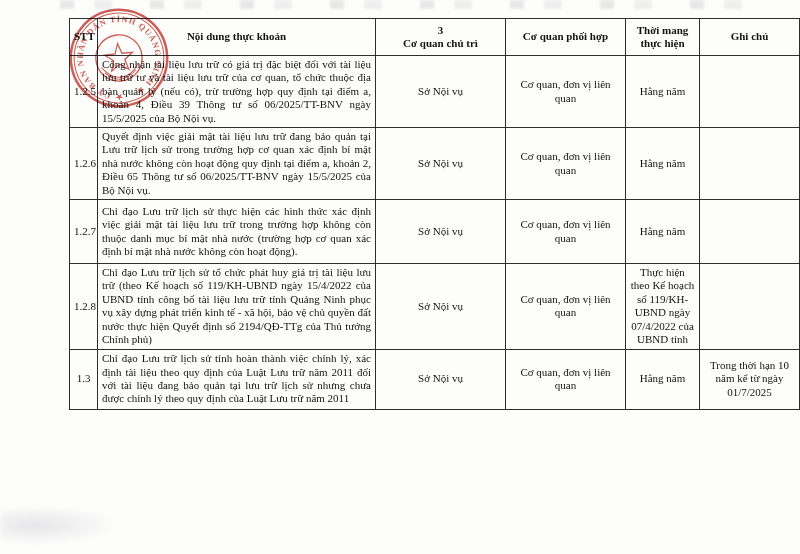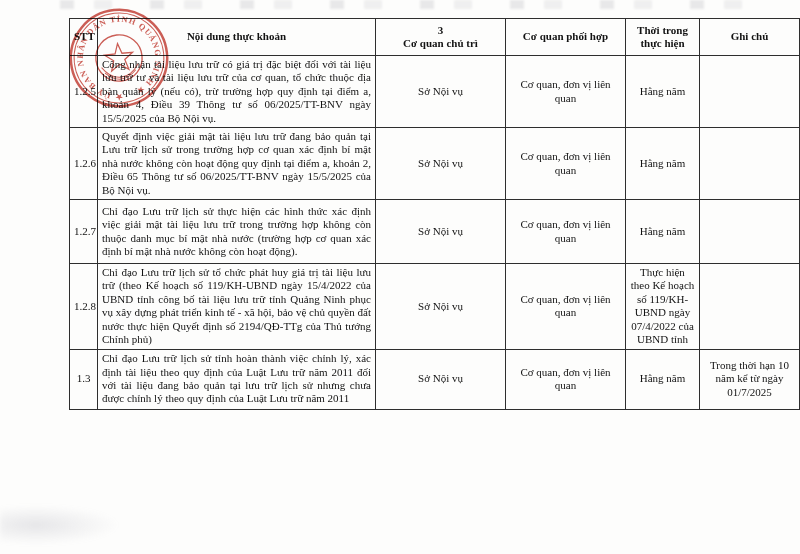--- a/index.html
+++ b/index.html
@@ -86,21 +86,21 @@
         <col style="width: 120px;">
         <col style="width: 74px;">
         <col style="width: 100px;">
       </colgroup>
     <thead>
         <tr style="height: 37px;">
           <th><span>STT</span></th>
           <th><span>Nội dung thực khoản</span></th>
           <th><span class="pagenum">3</span><span>Cơ quan chủ trì</span></th>
           <th><span>Cơ quan phối hợp</span></th>
-          <th><span>Thời trong thực hiện</span></th>
+          <th><span>Thời mang thực hiện</span></th>
           <th><span>Ghi chú</span></th>
         </tr>
       </thead>
     <tbody>
         <tr style="height: 71px;">
           <td class="c-stt">1.2.5</td>
           <td class="c-noi">Công nhận tài liệu lưu trữ có giá trị đặc biệt đối với tài liệu lưu trữ tư và tài liệu lưu trữ của cơ quan, tổ chức thuộc địa bàn quản lý (nếu có), trừ trường hợp quy định tại điểm a, khoản 4, Điều 39 Thông tư số 06/2025/TT-BNV ngày 15/5/2025 của Bộ Nội vụ.</td>
           <td class="c-mid">Sở Nội vụ</td>
           <td class="c-mid">Cơ quan, đơn vị liên quan</td>
           <td class="c-mid">Hằng năm</td>

